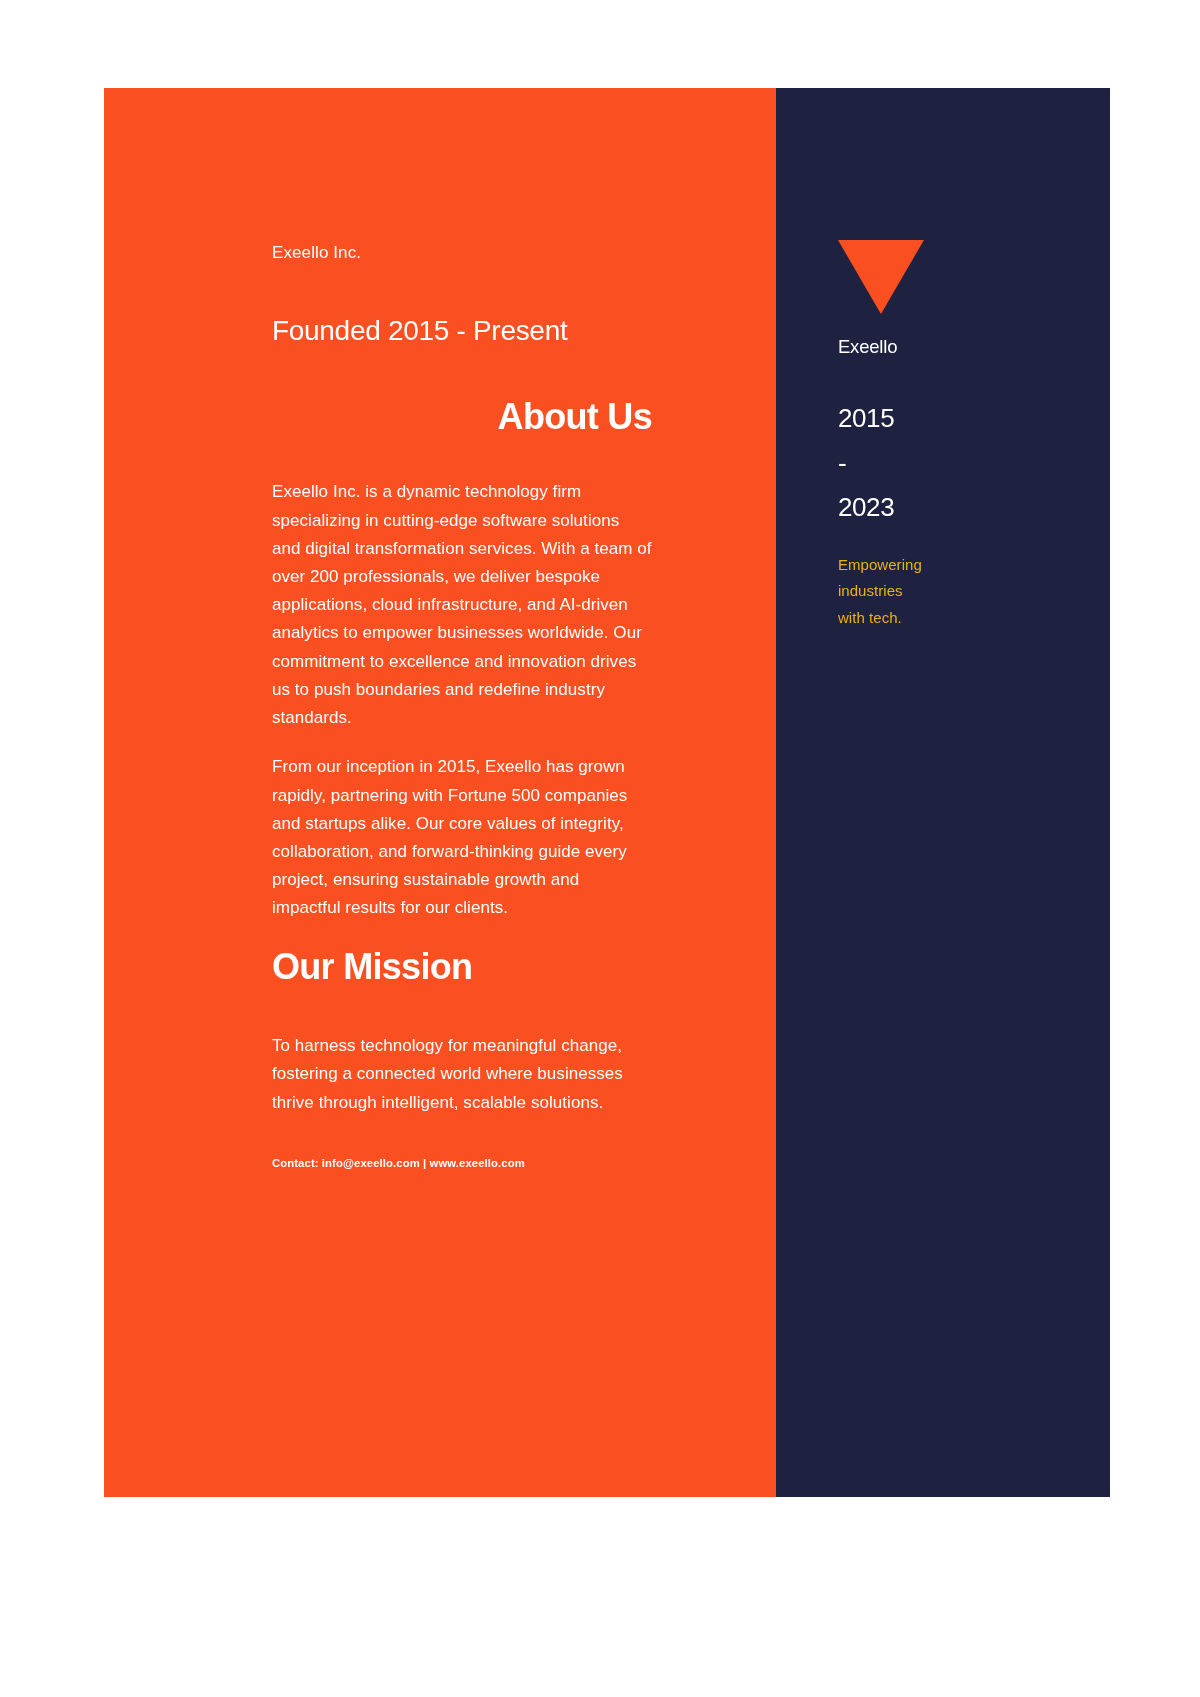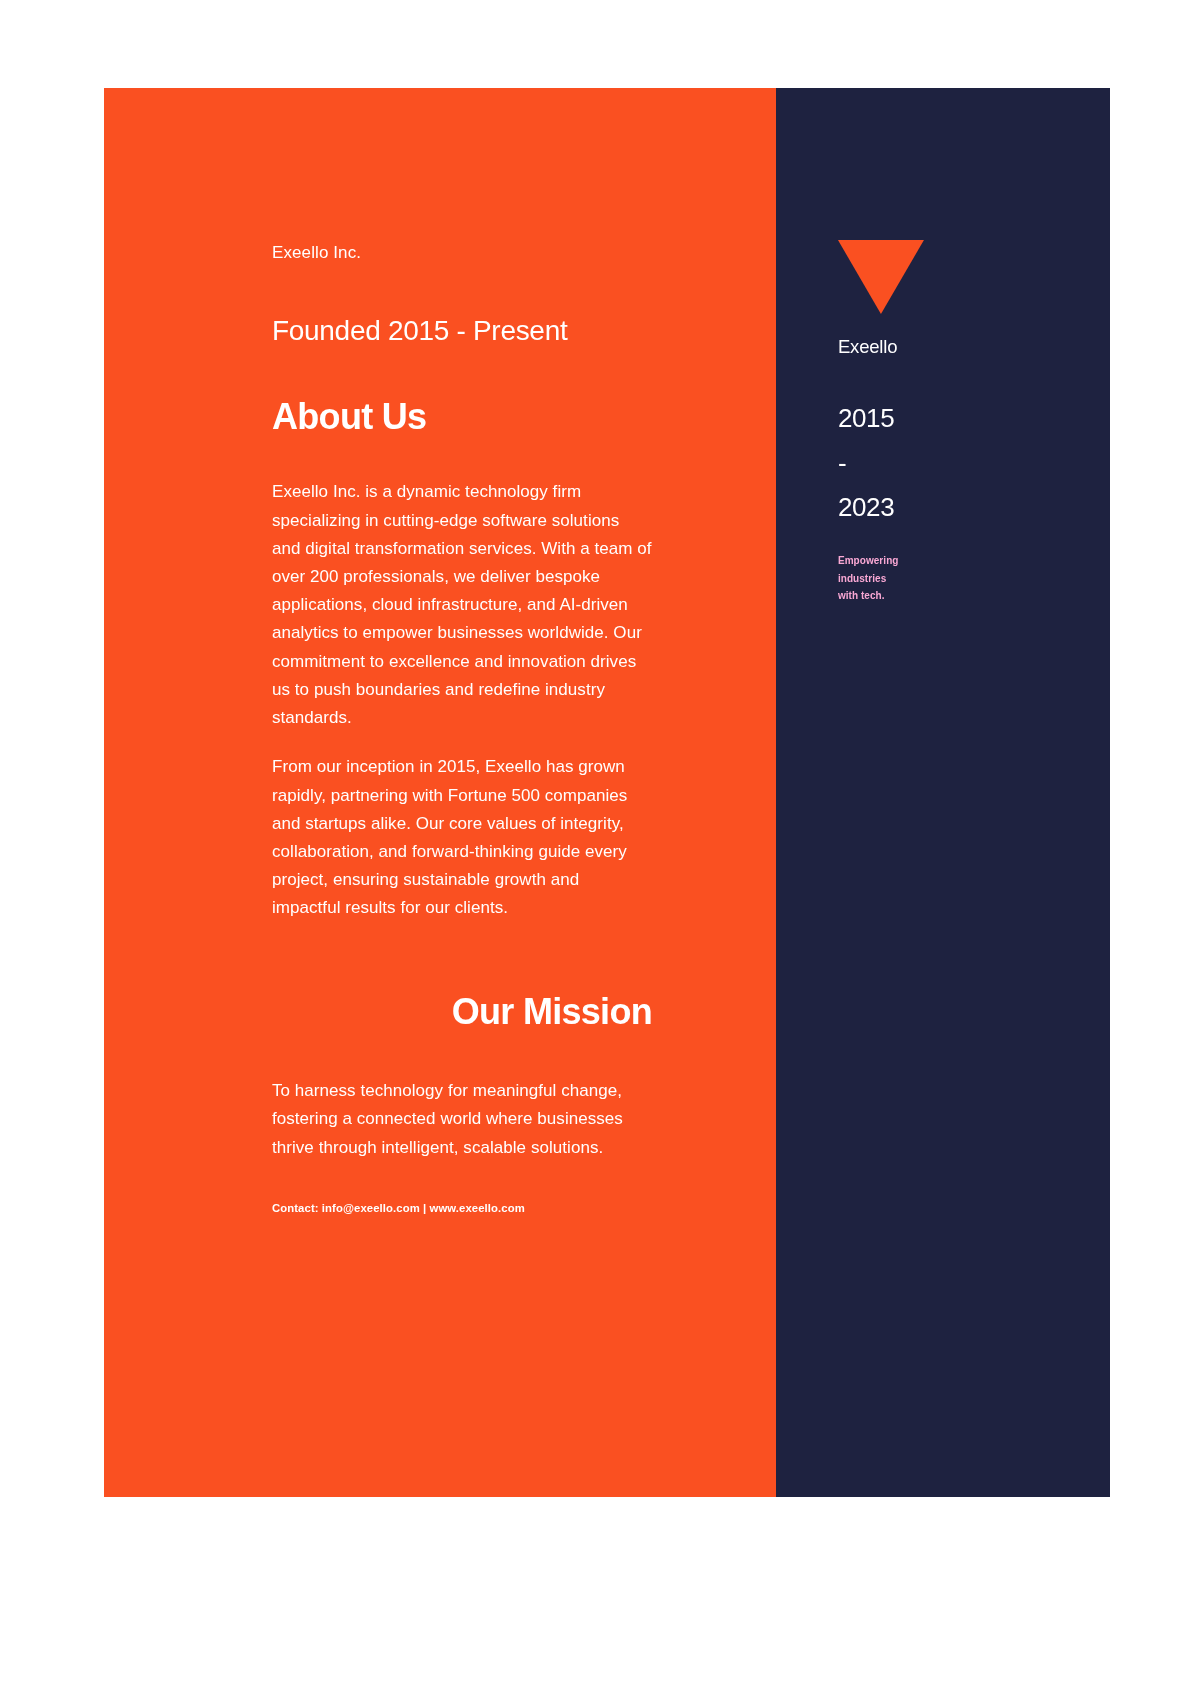--- a/index.html
+++ b/index.html
@@ -60,22 +60,22 @@
     letter-spacing: -0.3px;
     margin-bottom: 46px;
   }
   .section-title {
     color: #ffffff;
     font-size: 36px;
     font-weight: bold;
     letter-spacing: -0.7px;
     line-height: 1.1;
   }
-  .section-title.about { margin-bottom: 42px; }
-  .section-title.mission { margin-top: 69px; margin-bottom: 46px; text-align: right; }
+  .section-title.about { margin-bottom: 42px; text-align: right; }
+  .section-title.mission { margin-top: 24px; margin-bottom: 46px; }
   .body-text {
     color: #ffffff;
     font-size: 17px;
     font-weight: 400;
     line-height: 1.66;
     letter-spacing: 0.05px;
   }
   .body-text + .body-text { margin-top: 21px; }
   .contact-line {
     color: #ffffff;
@@ -113,23 +113,23 @@
   .year-block {
     color: #ffffff;
     font-size: 26px;
     font-weight: 400;
     line-height: 1.72;
     letter-spacing: -0.4px;
     margin-bottom: 22px;
   }
   .year-block div { white-space: nowrap; }
   .side-tagline {
-    color: #f9a8d4;
-    font-size: 10px;
-    font-weight: bold;
+    color: #eab308;
+    font-size: 15px;
+    font-weight: normal;
     line-height: 1.75;
     letter-spacing: 0.05px;
   }
 </style>
 </head>
 <body>
 
 <div class="page">
   <div class="poster">
 

